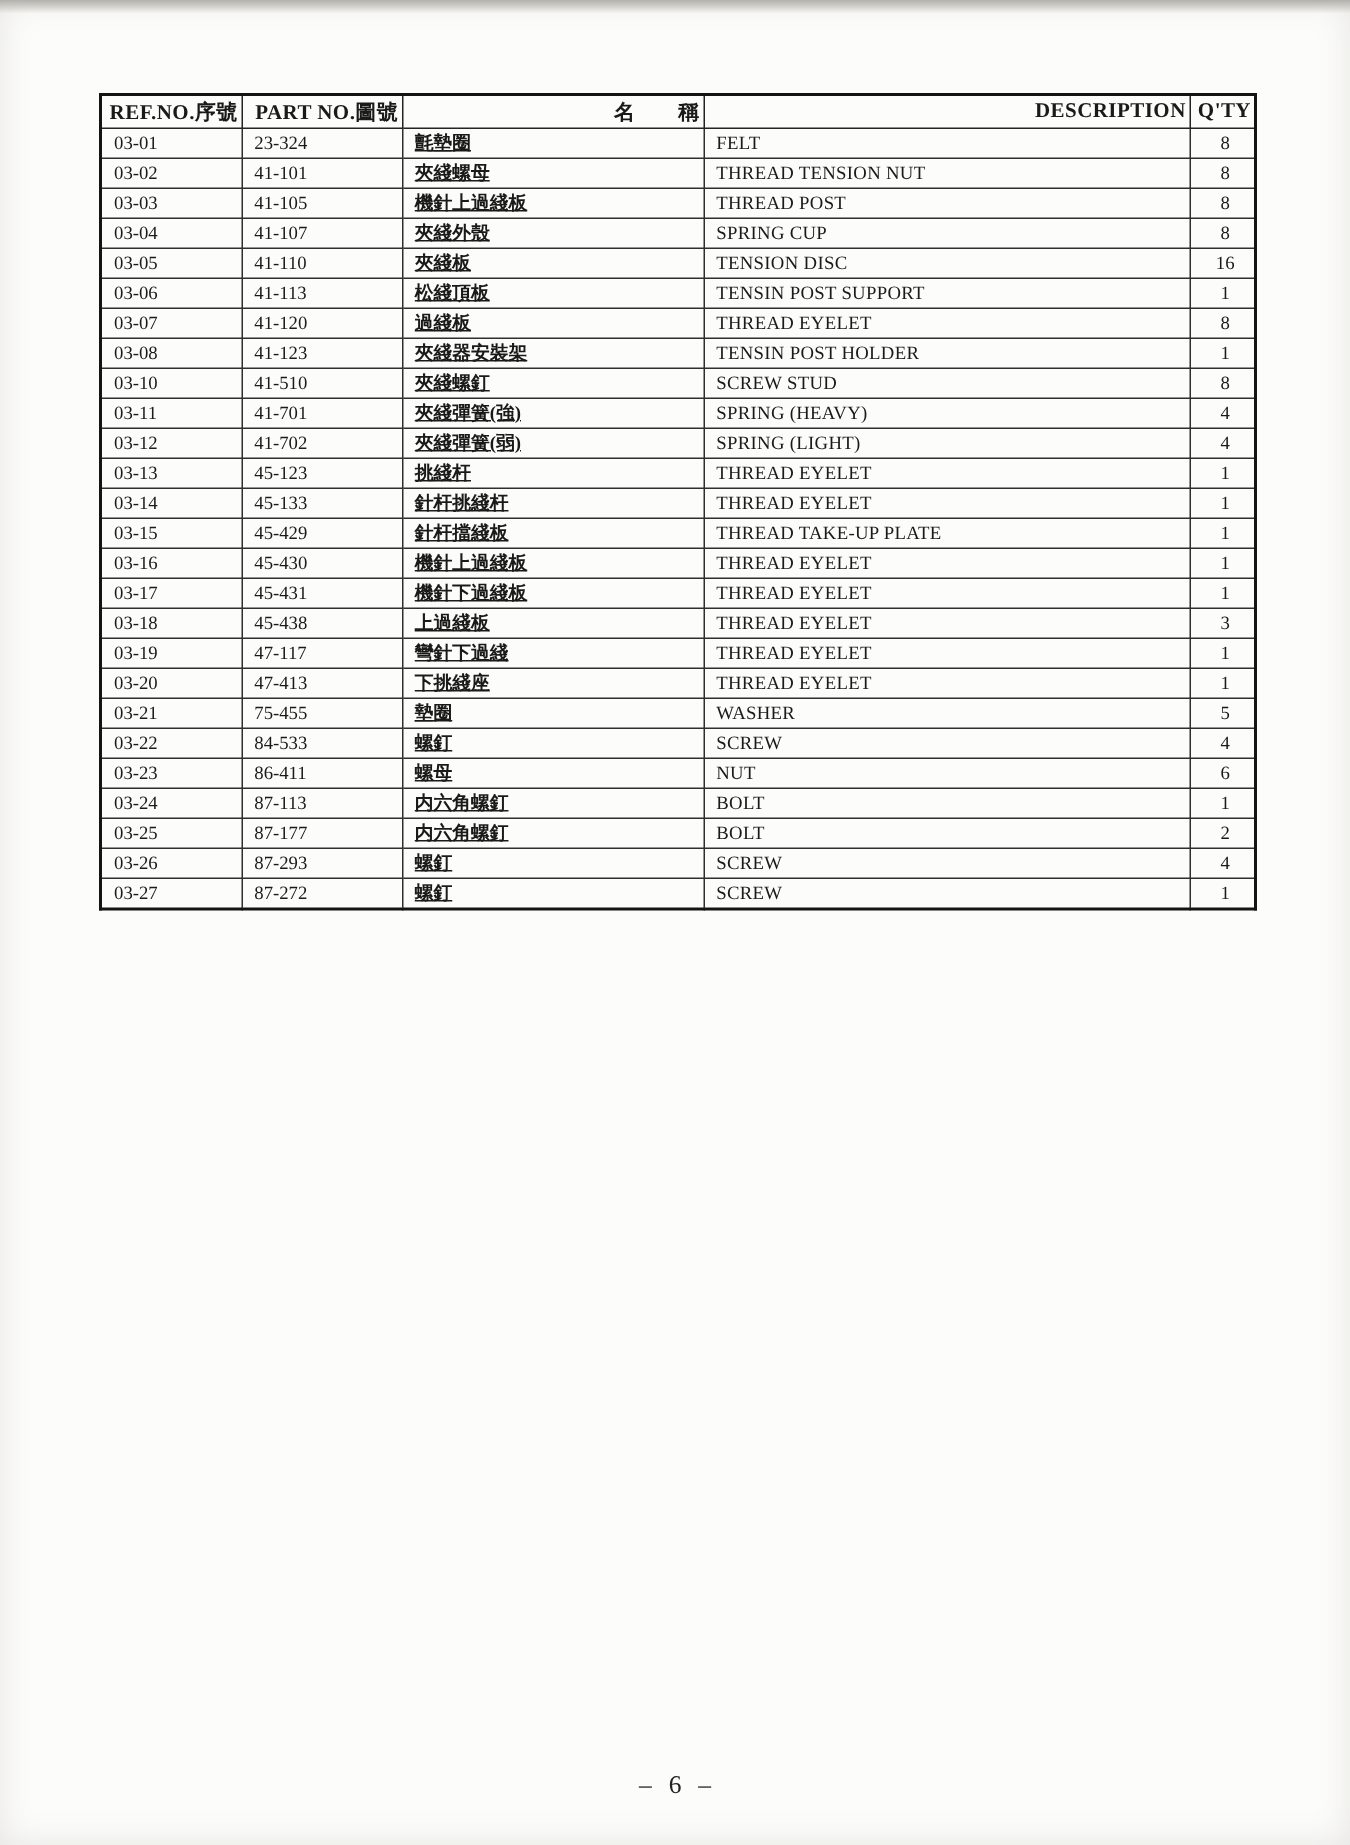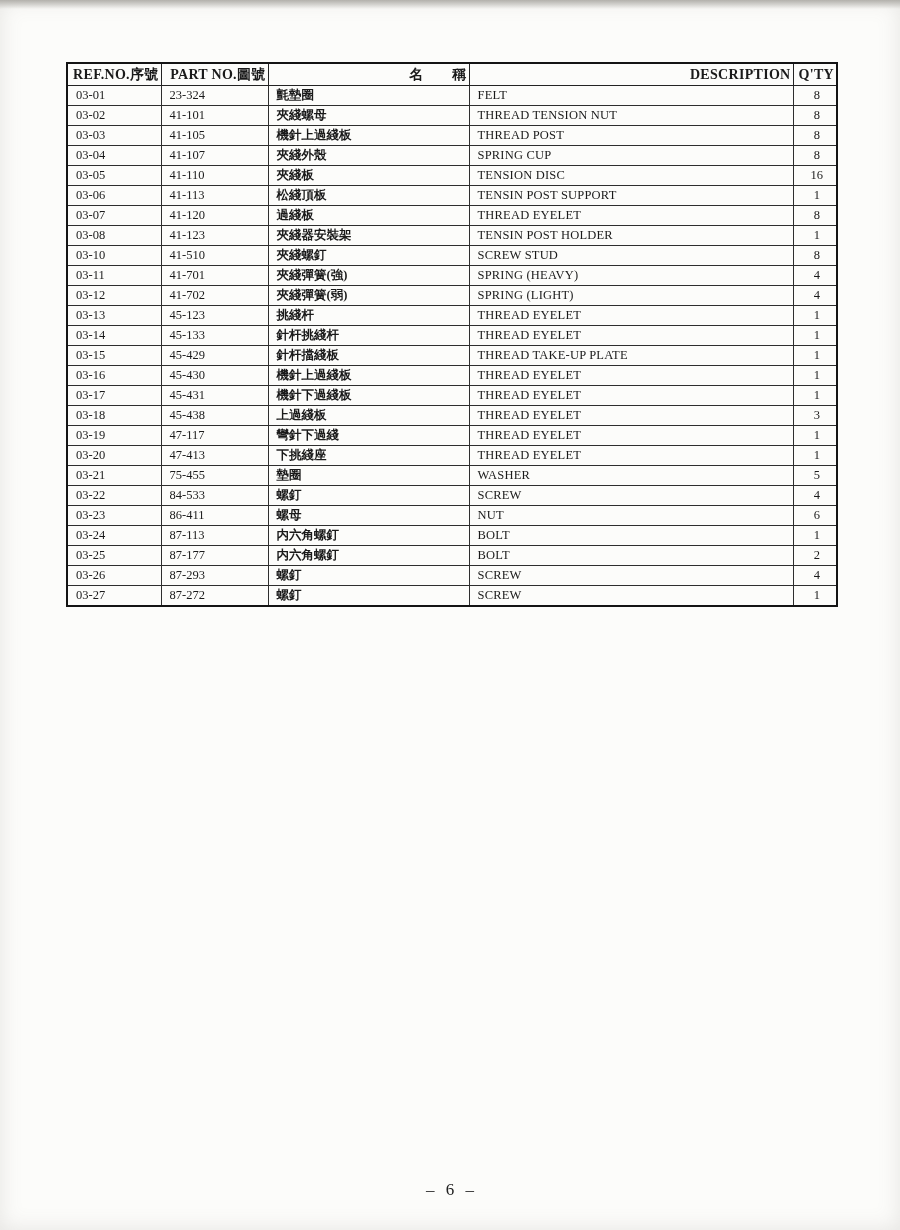--- a/index.html
+++ b/index.html
@@ -49,20 +49,21 @@
     font-size: 12.5px;
     height: 19px;
     padding: 0 4px 0 8px;
     vertical-align: middle;
     white-space: nowrap;
     overflow: hidden;
   }
   td.col-name {
     font-size: 13px;
     font-weight: bold;
+    text-decoration: underline;
   }
   td.col-desc {
     letter-spacing: 0.2px;
     margin-left: 47px;
   }
   td.col-qty {
     text-align: center;
     padding: 0;
   }
   .page-number {

